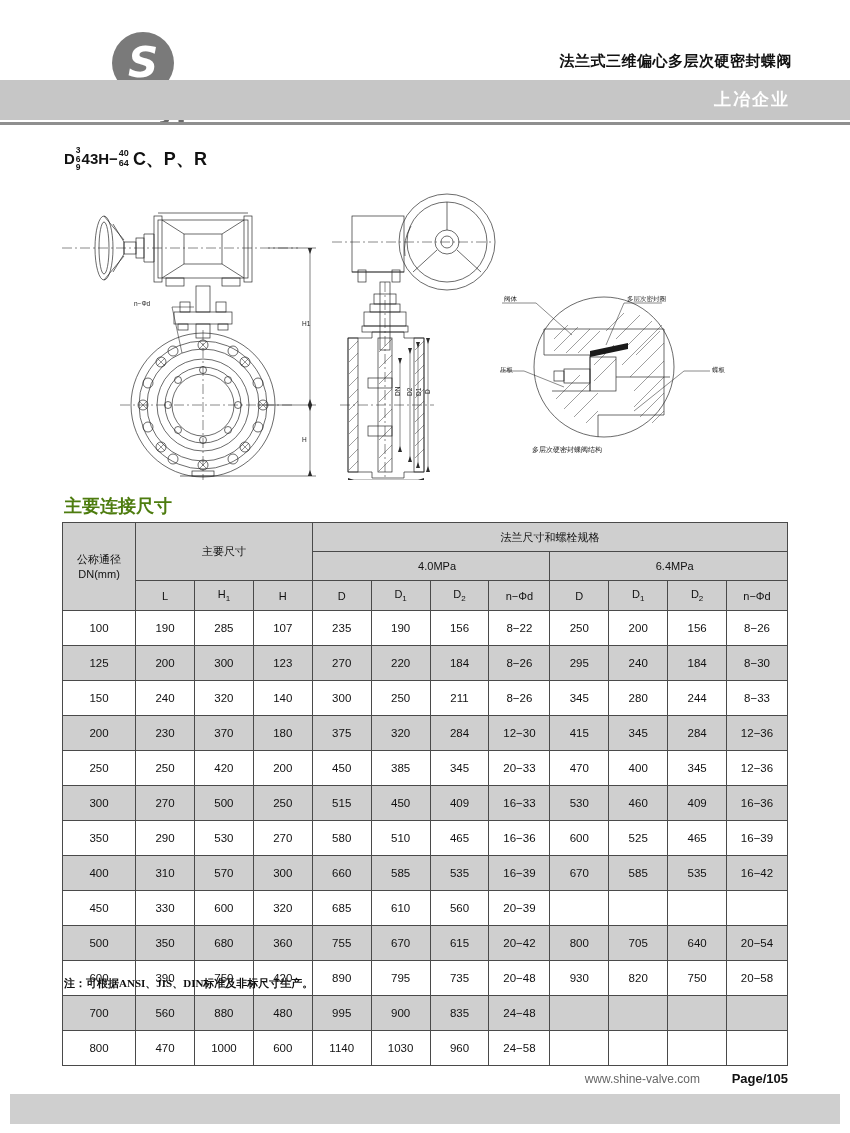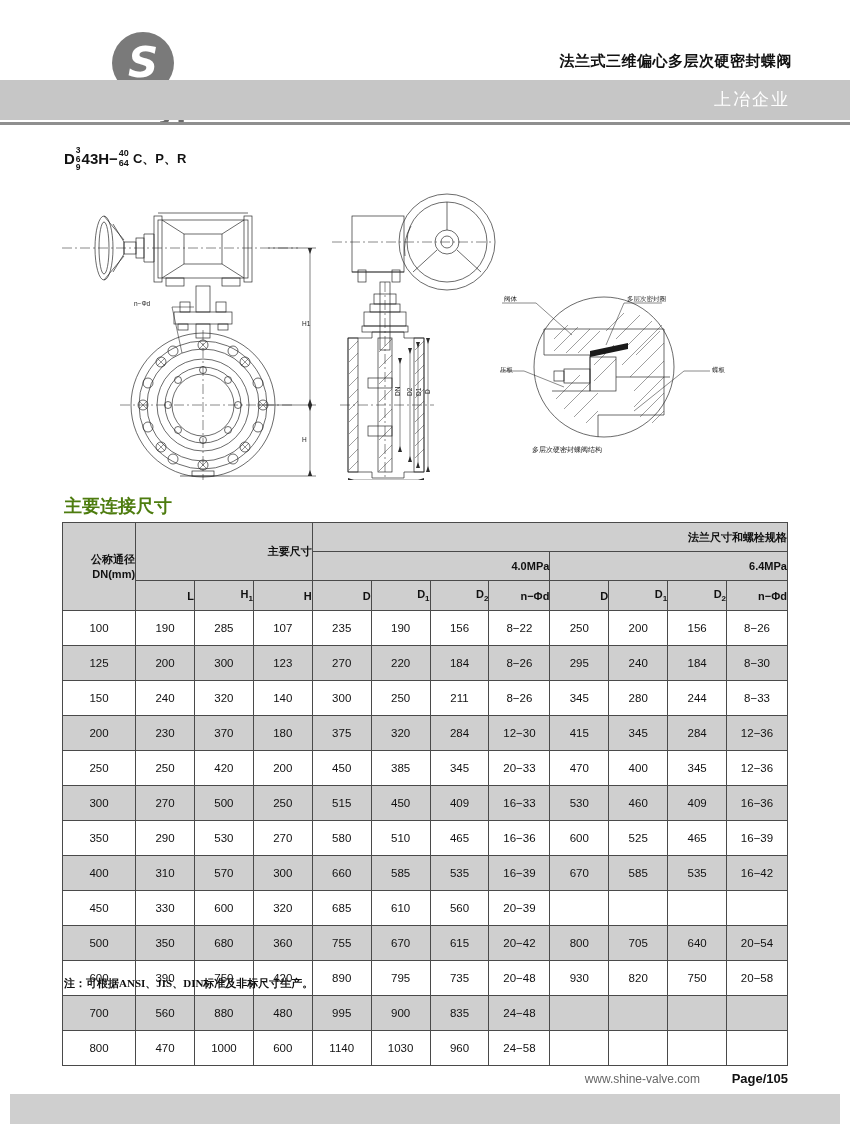--- a/index.html
+++ b/index.html
@@ -22,21 +22,21 @@
   }
   .hdr-bar{
     position:absolute;left:0;top:80px;width:850px;height:40px;
     background:#c6c6c6;
   }
   .hdr-bar-rule{
     position:absolute;left:0;top:122px;width:850px;height:3px;background:#8f8f8f;
   }
   .hdr-brandcn{
     position:absolute;right:60px;top:88px;
-    font-size:17px;font-weight:normal;color:#ffffff;letter-spacing:2px;
+    font-size:17px;font-weight:bold;color:#ffffff;letter-spacing:2px;
     white-space:nowrap;
   }
   
   .logo-wrap{position:absolute;left:96px;top:32px;width:140px;height:90px;}
   .logo-mark{
     position:absolute;left:16px;top:0px;width:62px;height:62px;border-radius:50%;
     background:#7a7a7a;
   }
   .logo-mark .s-glyph{
     position:absolute;left:0;top:0;width:62px;height:62px;
@@ -63,21 +63,21 @@
   .stack{
     display:inline-flex;flex-direction:column;align-items:center;
     font-size:8.5px;font-weight:bold;line-height:1.0;margin:0 1px;
     position:relative;top:1px;
   }
   .stack3{position:relative;top:0px;}
   .frac{
     display:inline-flex;flex-direction:column;align-items:flex-start;
     font-size:9px;font-weight:bold;line-height:1.05;margin:0 1px;
   }
-  .model .cjk{font-size:13px;}
+  .model .cjk{font-size:18px;}
 
   
   .drawing{position:absolute;left:62px;top:190px;width:726px;height:290px;}
   .dwg-svg{position:absolute;left:0;top:0;}
   .dlabel{
     position:absolute;font-size:6.5px;color:#1b1b1b;white-space:nowrap;
     font-family:"Liberation Sans",sans-serif;
   }
   .dlabel.cn{font-size:6.5px;}
   .dcaption{
@@ -94,21 +94,21 @@
     width:726px;border-collapse:collapse;
     font-size:11px;color:#111;
     table-layout:fixed;
   }
   table.spec th,table.spec td{
     border:1px solid #4a4a4a;
     text-align:center;vertical-align:middle;
     padding:0;
     font-weight:normal;
   }
-  table.spec thead th{background:#cfcfcf;font-weight:bold;text-align:right;}
+  table.spec thead th{background:#cfcfcf;font-weight:normal;}
   table.spec thead th.grp{height:28px;font-size:11px;}
   table.spec thead th.sub{height:28px;font-size:11px;padding-left:12px;}
   table.spec thead th.colh{height:29px;font-size:11px;}
   table.spec thead th.dn{font-size:11px;line-height:1.35;}
   table.spec tbody td{height:34px;font-size:11.5px;}
   table.spec tbody tr.alt td{background:#cfcfcf;}
   table.spec tbody tr td{background:#ffffff;}
   table.spec tbody tr.alt td{background:#cfcfcf;}
   .sub-i{font-size:8px;vertical-align:sub;}
 

